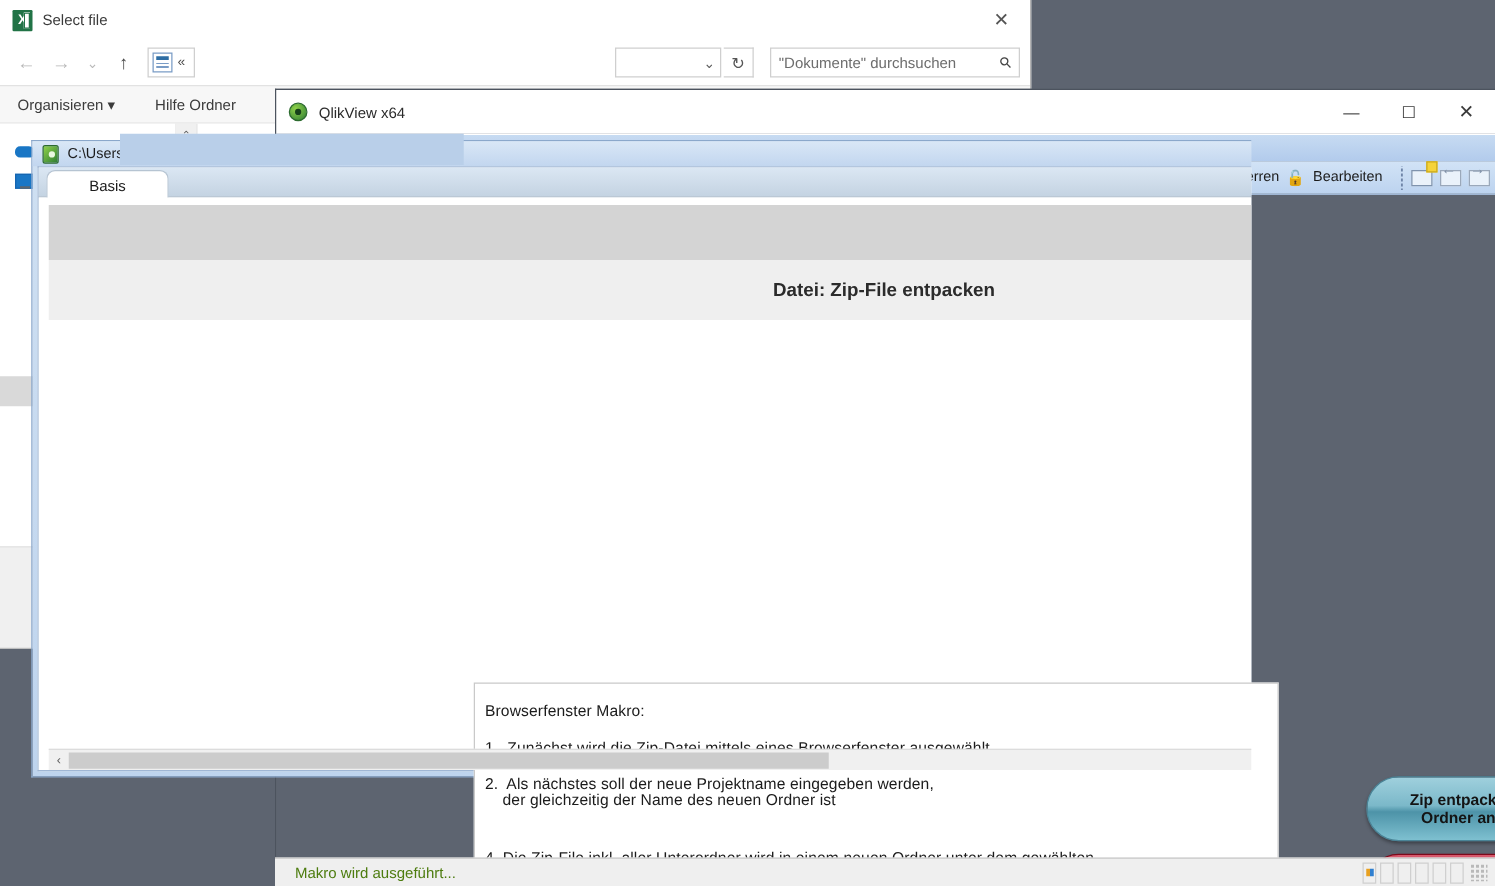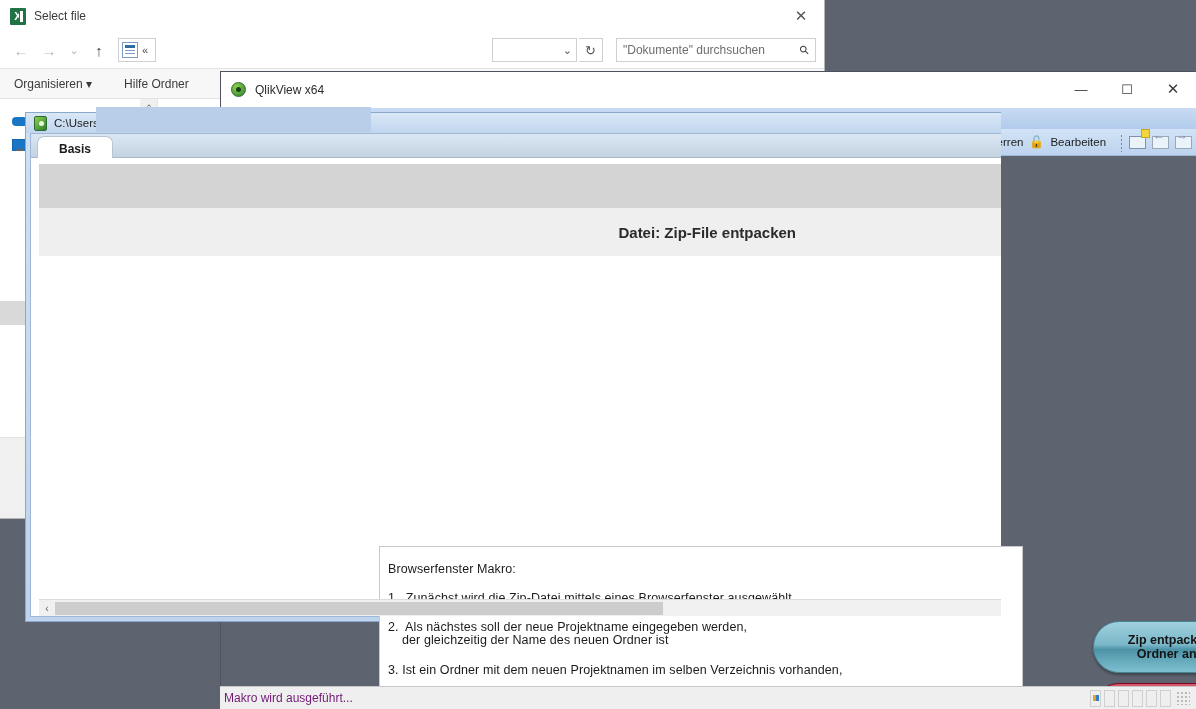--- a/index.html
+++ b/index.html
@@ -322,24 +322,24 @@
   #doc-inner {
     position:absolute; left:4px; top:20px; right:0; bottom:4px;
     background:#ffffff; border:1px solid #9fb6d4; border-right:none;
   }
   #tabbar {
     height: 24px; position:relative;
     background: linear-gradient(to bottom, #dbe7f3, #c4d3e2);
     border-bottom: 1px solid #a9b9c9;
   }
   #tab-basis {
-    position:absolute; left: 6px; top: 2px; width: 76px; height: 24px;
+    position:absolute; left: 6px; top: 2px; width: 98px; height: 24px;
     background:#ffffff; border-radius: 7px 7px 0 0;
     display:flex; align-items:center; justify-content:center;
-    font-size: 12px; font-weight: bold; color:#1b1b1b;
+    font-size: 12px; font-weight: normal; color:#1b1b1b;
     border: 1px solid #b6c4d2; border-bottom:none;
   }
 
   #sheet {
     position:absolute; left:0; top:24px; right:0; bottom:0; background:#ffffff;
   }
   #sheet-topband {
     position:absolute; left:8px; top:6px; right:0; height: 44px; background:#d4d4d4;
   }
   #title-band {
@@ -390,21 +390,21 @@
   }
   #sheet-hscroll .sb-arrow { width:16px; font-size:10px; }
   #sheet-h-thumb { width: 608px; height:13px; background:#cccccc; }
 
   
   #statusbar {
     position:absolute; left: 220px; top: 686px; width: 976px; height: 23px;
     background: #efefef; border-top: 1px solid #c8c8c8;
     display:flex; align-items:center;
   }
-  #status-text { font-size:12px; color:#701a75; padding-left: 4px; flex:1; }
+  #status-text { font-size:12px; color:#4d7c0f; padding-left: 16px; flex:1; }
   #status-cells { display:flex; align-items:center; height:19px; gap:3px; padding-right: 4px; }
   .status-cell {
     width: 11px; height: 17px; background:#efefef; border:1px solid #cfcfcf;
   }
   .status-cell.first { position:relative; }
   .status-cell.first::after{
     content:""; position:absolute; left:2px; top:4px; width:6px; height:6px;
     background:
       linear-gradient(to right,#e8a020 0 3px, #2f7fd0 3px 6px);
   }
@@ -691,21 +691,20 @@
         </div>
 
         <div id="desc-box">
           <div class="desc-line">Browserfenster Makro:</div>
           <div class="desc-gap"></div>
           <div class="desc-line">1.  Zunächst wird die Zip-Datei mittels eines Browserfenster ausgewählt</div>
           <div class="desc-gap"></div>
           <div class="desc-line">2.  Als nächstes soll der neue Projektname eingegeben werden,</div>
           <div class="desc-line desc-sub">der gleichzeitig der Name des neuen Ordner ist</div>
           <div class="desc-gap"></div>
-          <div class="desc-line">3. Ist ein Ordner mit dem neuen Projektnamen im selben Verzeichnis vorhanden,</div>
           <div class="desc-gap"></div>
           <div class="desc-line">4. Die Zip-File inkl. aller Unterordner wird in einem neuen Ordner unter dem gewählten</div>
 
         </div>
 
         <div class="pill" id="btn-zip">
           <span style="white-space:pre-line">Zip entpacken und
 Ordner anlegen</span>
         </div>
         <div class="pill" id="btn-test">

